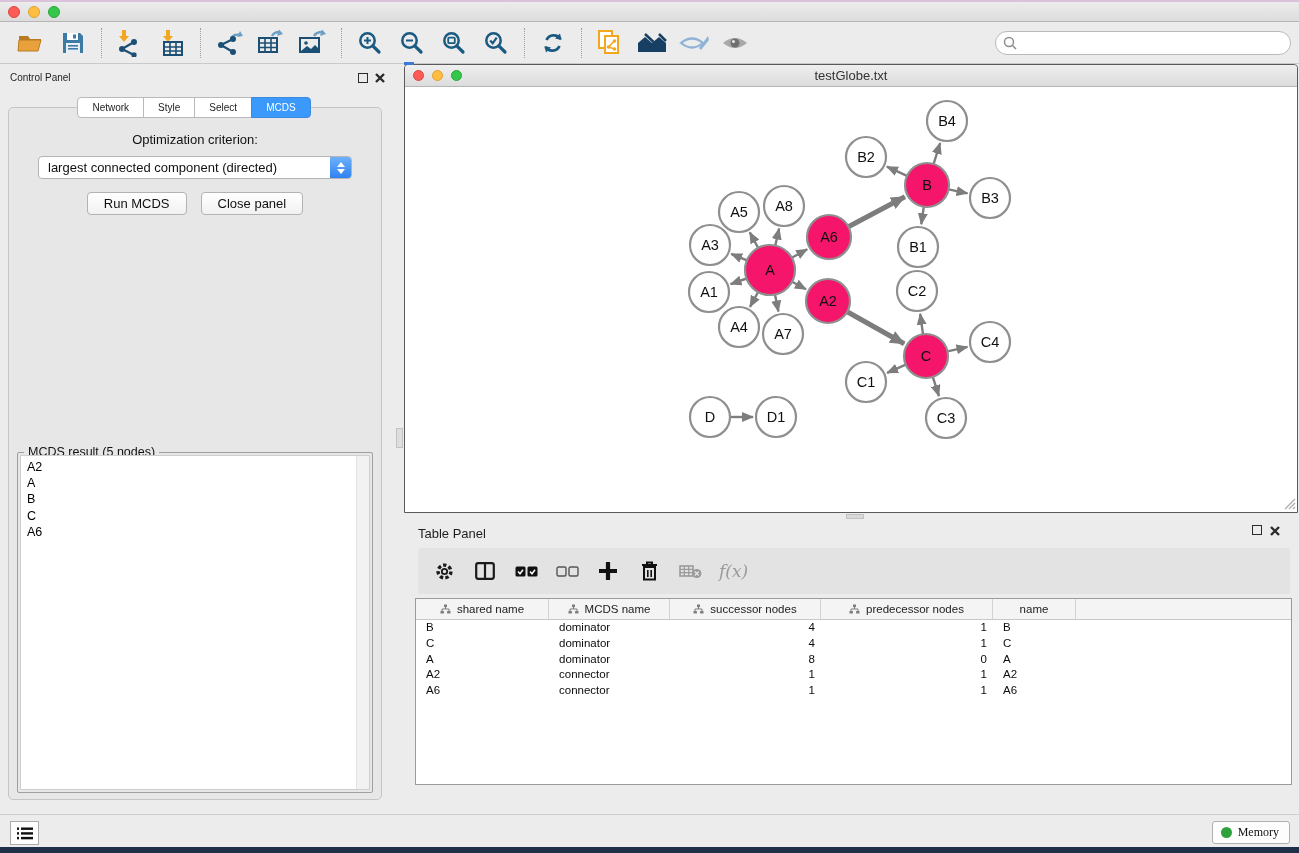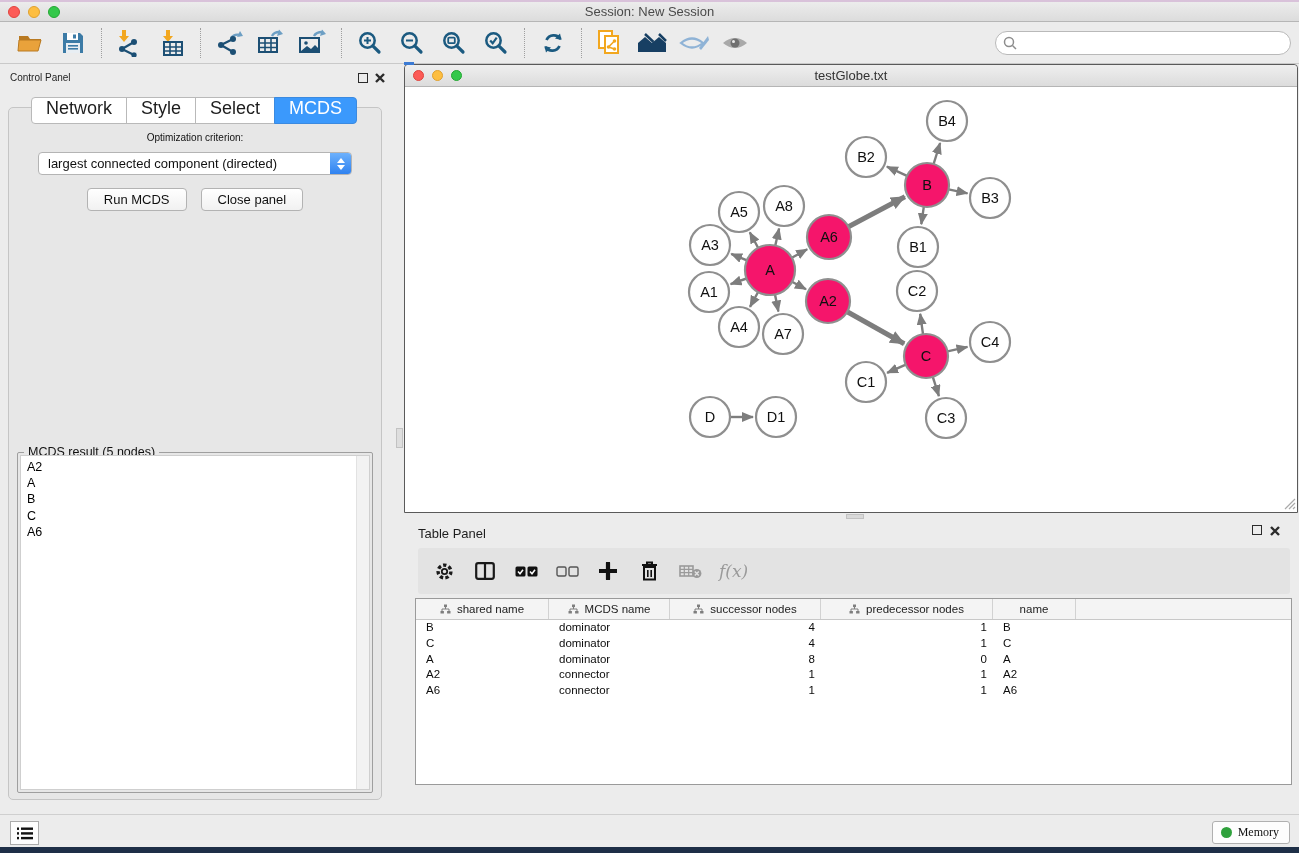--- a/index.html
+++ b/index.html
@@ -27,28 +27,28 @@
     background:#fff; padding:0 8px 0 26px; font-size:12px; outline:none; font-family:"Liberation Sans",sans-serif;}
   #search-wrap svg { position:absolute; left:8px; top:5px; }
 
   
   #control-panel { position:absolute; left:0; top:64px; width:396px; height:749px; }
   #cp-header { position:relative; height:30px; }
   #cp-header .ptitle { position:absolute; left:10px; top:8px; font-size:10px; color:#1e1e1e; }
   .float-btn { position:absolute; top:9px; width:10px; height:10px; border:1.5px solid #2b2b2b; background:transparent; }
   .close-btn { position:absolute; top:8px; width:12px; height:12px; }
   #cp-tabs { position:absolute; left:0; right:8px; top:33px; display:flex; justify-content:center; z-index:2; }
-  .cp-tab { height:27px; line-height:20px; padding:0 14px; font-size:18px; color:#1d1d1d;
+  .cp-tab { height:21px; line-height:20px; padding:0 14px; font-size:10px; color:#1d1d1d;
     background:#fff; border:1px solid #b9b9b9; margin-left:-1px; }
   .cp-tab.first { border-radius:4px 0 0 4px; margin-left:0; }
   .cp-tab.last { border-radius:0 4px 4px 0; }
   .cp-tab.active { background:#3b99fc; border-color:#3b8ae0; color:#fff; }
   #cp-content { position:absolute; left:8px; right:14px; top:43px; bottom:13px;
     background:#e7e7e7; border:1px solid #c5c5c5; border-radius:5px; }
-  #opt-label { margin-top:24px; text-align:center; font-size:10px; color:#111; }
+  #opt-label { margin-top:24px; text-align:center; font-size:13px; color:#111; }
   #criterion-select { position:relative; margin:9px auto 0; width:314px; height:23px; background:#fff;
     border:1px solid #b4b4b4; border-radius:4px; font-size:13px; color:#111; line-height:21px; padding-left:9px; }
   #criterion-select .stepper { position:absolute; right:0; top:0; width:21px; height:21px; border-radius:0 3px 3px 0;
     background:linear-gradient(#6db1fc,#2f82f0); display:flex; flex-direction:column; align-items:center; justify-content:center; gap:2px;}
   .tri-up { width:0; height:0; border-left:4px solid transparent; border-right:4px solid transparent; border-bottom:5px solid #fff; }
   .tri-dn { width:0; height:0; border-left:4px solid transparent; border-right:4px solid transparent; border-top:5px solid #fff; }
   #cp-buttons { margin-top:13px; display:flex; justify-content:center; gap:14px; }
   .cp-button { height:23px; padding:0 16px; font-size:13px; color:#111; line-height:21px;
     background:linear-gradient(#ffffff,#f1f1f1); border:1px solid #b3b3b3; border-radius:4px; }
   #result-box { position:absolute; left:8px; right:8px; top:344px; bottom:6px; border:1px solid #9f9f9f; border-radius:2px; }
@@ -107,21 +107,20 @@
 </style>
 </head>
 <body>
 
 <div id="desktop-top"></div>
 
 <div id="titlebar">
   <span class="tl red"></span>
   <span class="tl yel"></span>
   <span class="tl grn"></span>
-  <span class="title">Session: New Session</span>
 </div>
 
 <div id="toolbar">
   <div class="tb-btn">
     <svg width="28" height="24" viewBox="0 0 28 24">
         <path d="M2,5 h9 l2,3 h11 v3 H2 z" fill="#b97a22"></path>
         <path d="M2,9 h22 l-3,11 H1 z" fill="#e9a23b" stroke="#b97a22" stroke-width="1"></path>
       </svg>
   </div>
   <div class="tb-btn">

